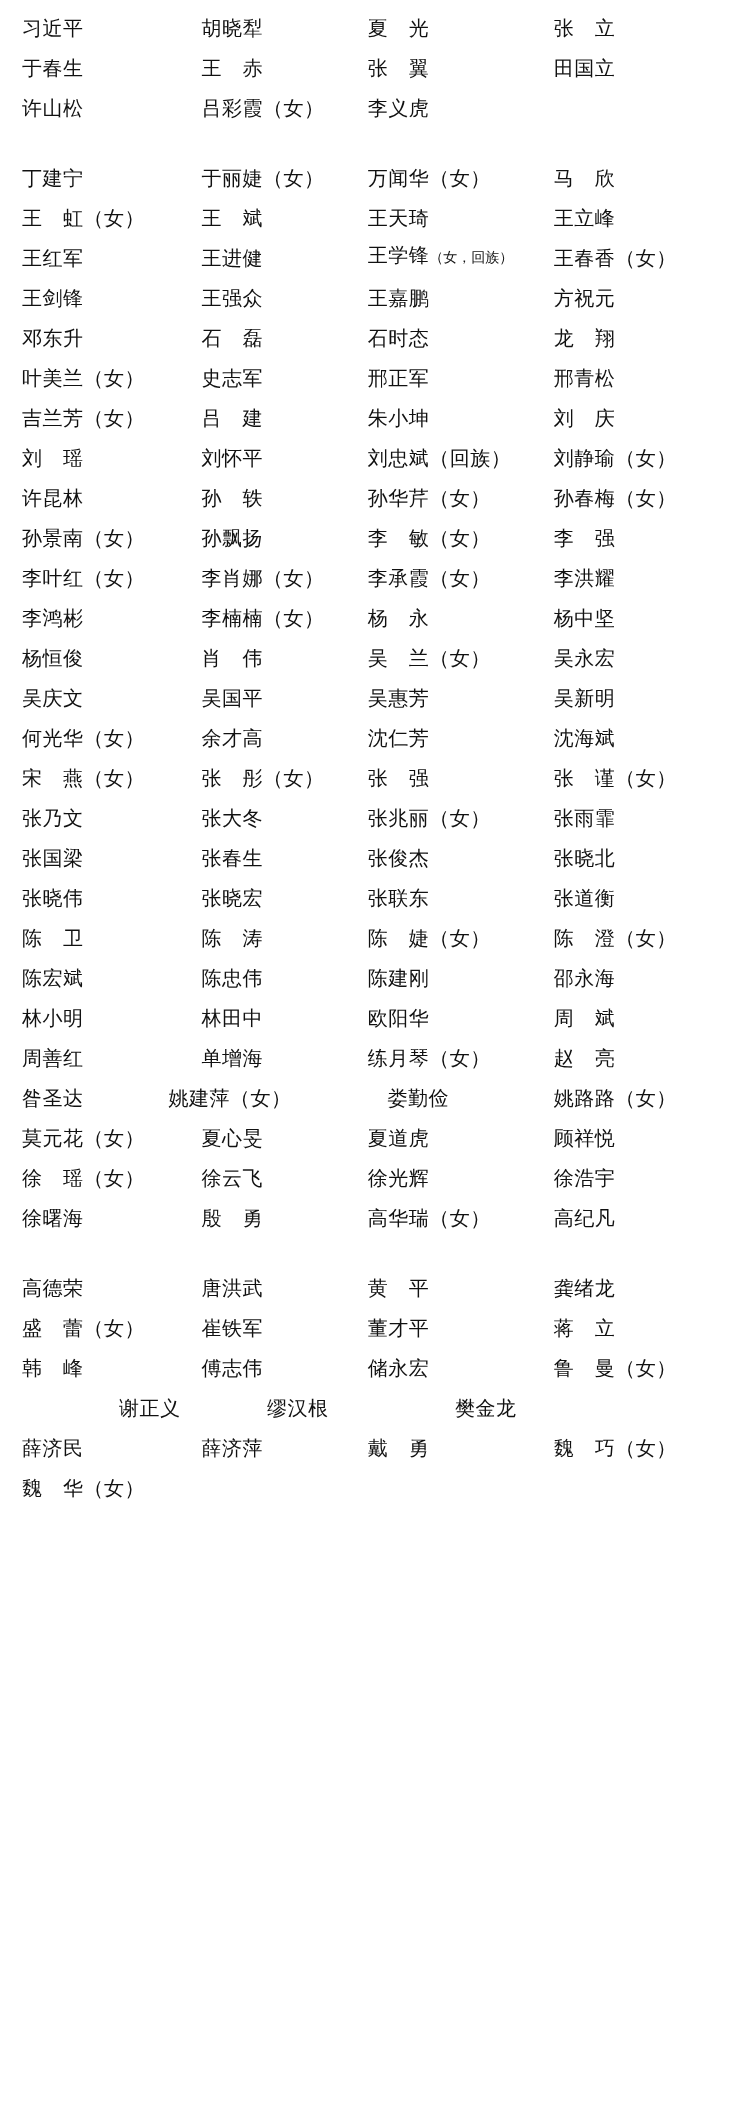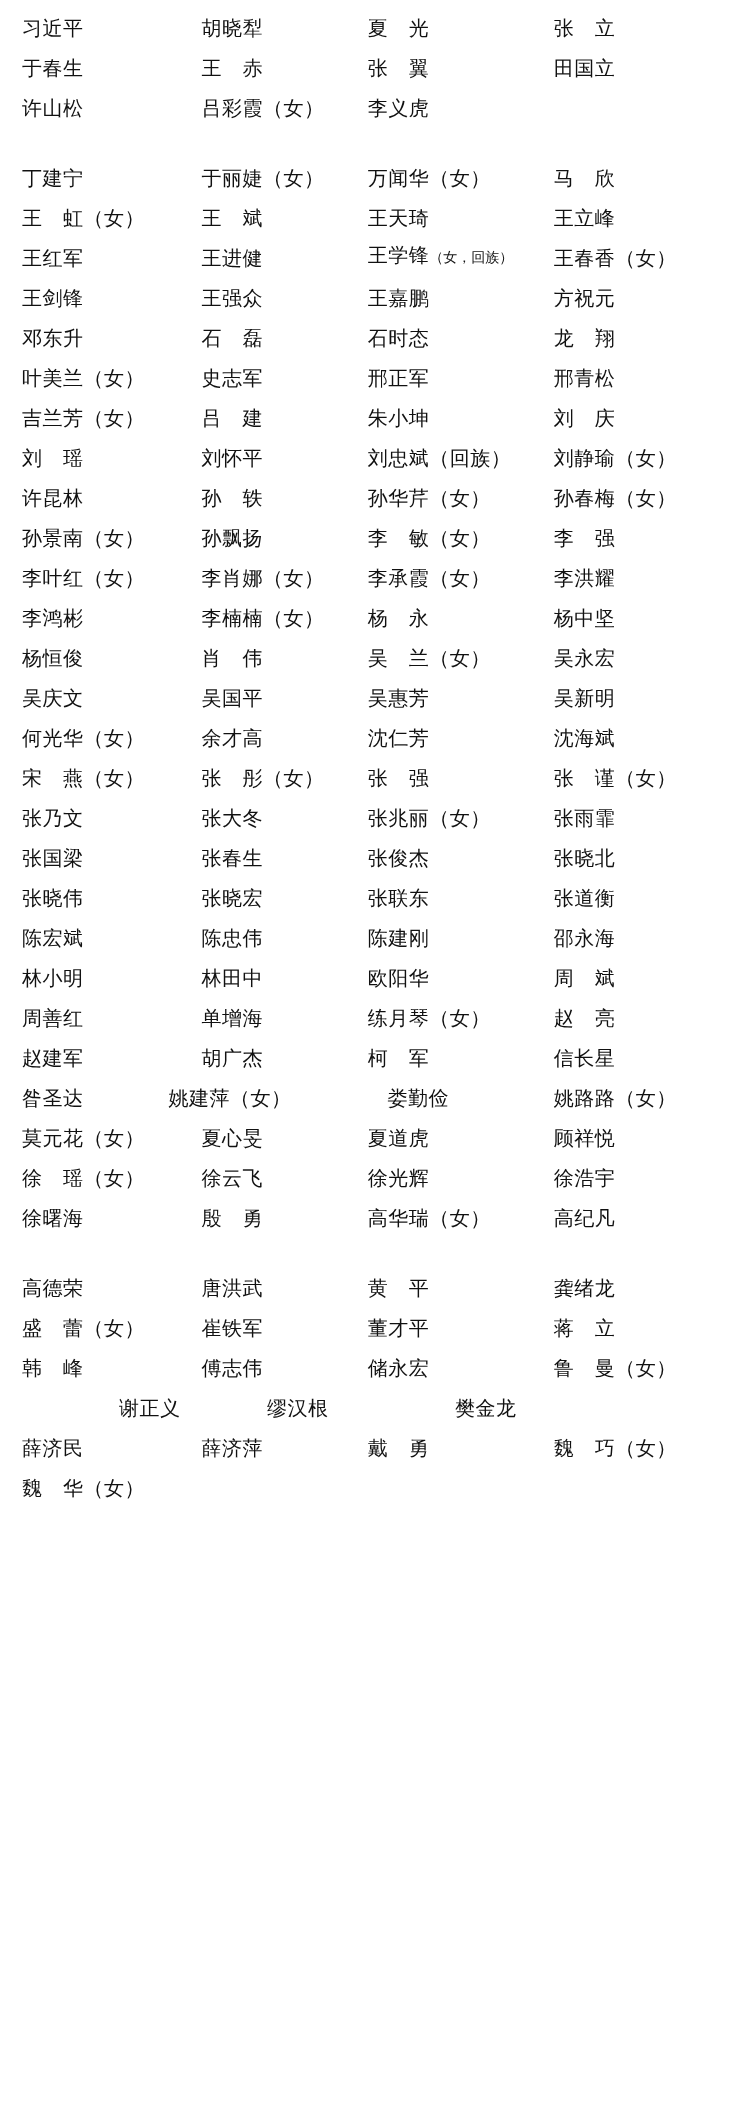--- a/index.html
+++ b/index.html
@@ -182,42 +182,42 @@
           <div class="cell c2">张俊杰</div>
           <div class="cell c3">张晓北</div>
         </div>
         <div class="name-row">
           <div class="cell c0">张晓伟</div>
           <div class="cell c1">张晓宏</div>
           <div class="cell c2">张联东</div>
           <div class="cell c3">张道衡</div>
         </div>
         <div class="name-row">
+          <div class="cell c0">陈　卫</div>
+          <div class="cell c1">陈　涛</div>
+          <div class="cell c2">陈　婕（女）</div>
+          <div class="cell c3">陈　澄（女）</div>
+        </div>
+        <div class="name-row">
           <div class="cell c0">陈宏斌</div>
           <div class="cell c1">陈忠伟</div>
           <div class="cell c2">陈建刚</div>
           <div class="cell c3">邵永海</div>
         </div>
         <div class="name-row">
           <div class="cell c0">林小明</div>
           <div class="cell c1">林田中</div>
           <div class="cell c2">欧阳华</div>
           <div class="cell c3">周　斌</div>
         </div>
         <div class="name-row">
           <div class="cell c0">周善红</div>
           <div class="cell c1">单增海</div>
           <div class="cell c2">练月琴（女）</div>
           <div class="cell c3">赵　亮</div>
-        </div>
-        <div class="name-row">
-          <div class="cell c0">赵建军</div>
-          <div class="cell c1">胡广杰</div>
-          <div class="cell c2">柯　军</div>
-          <div class="cell c3">信长星</div>
         </div>
         <div class="name-row">
           <div class="cell c0">昝圣达</div>
           <div class="cell c2">姚建萍（女）</div>
           <div class="cell c1">娄勤俭</div>
           <div class="cell c3">姚路路（女）</div>
         </div>
         <div class="name-row">
           <div class="cell c0">莫元花（女）</div>
           <div class="cell c1">夏心旻</div>

